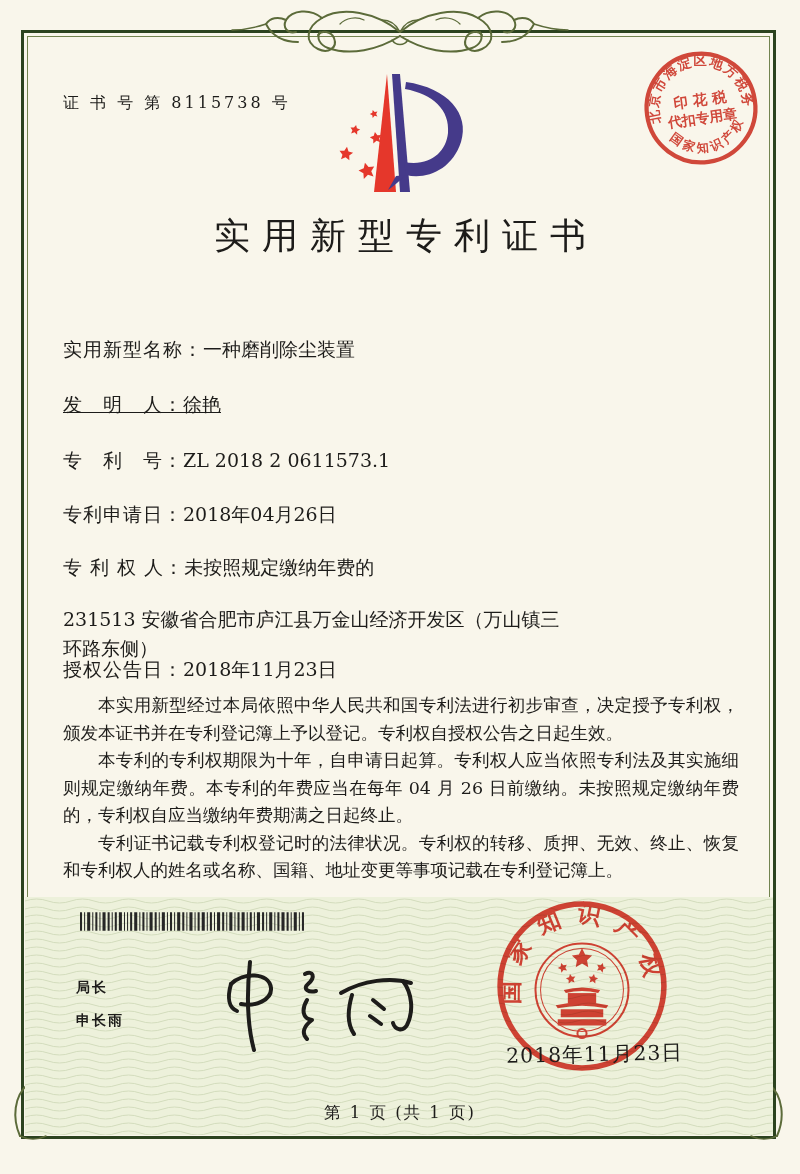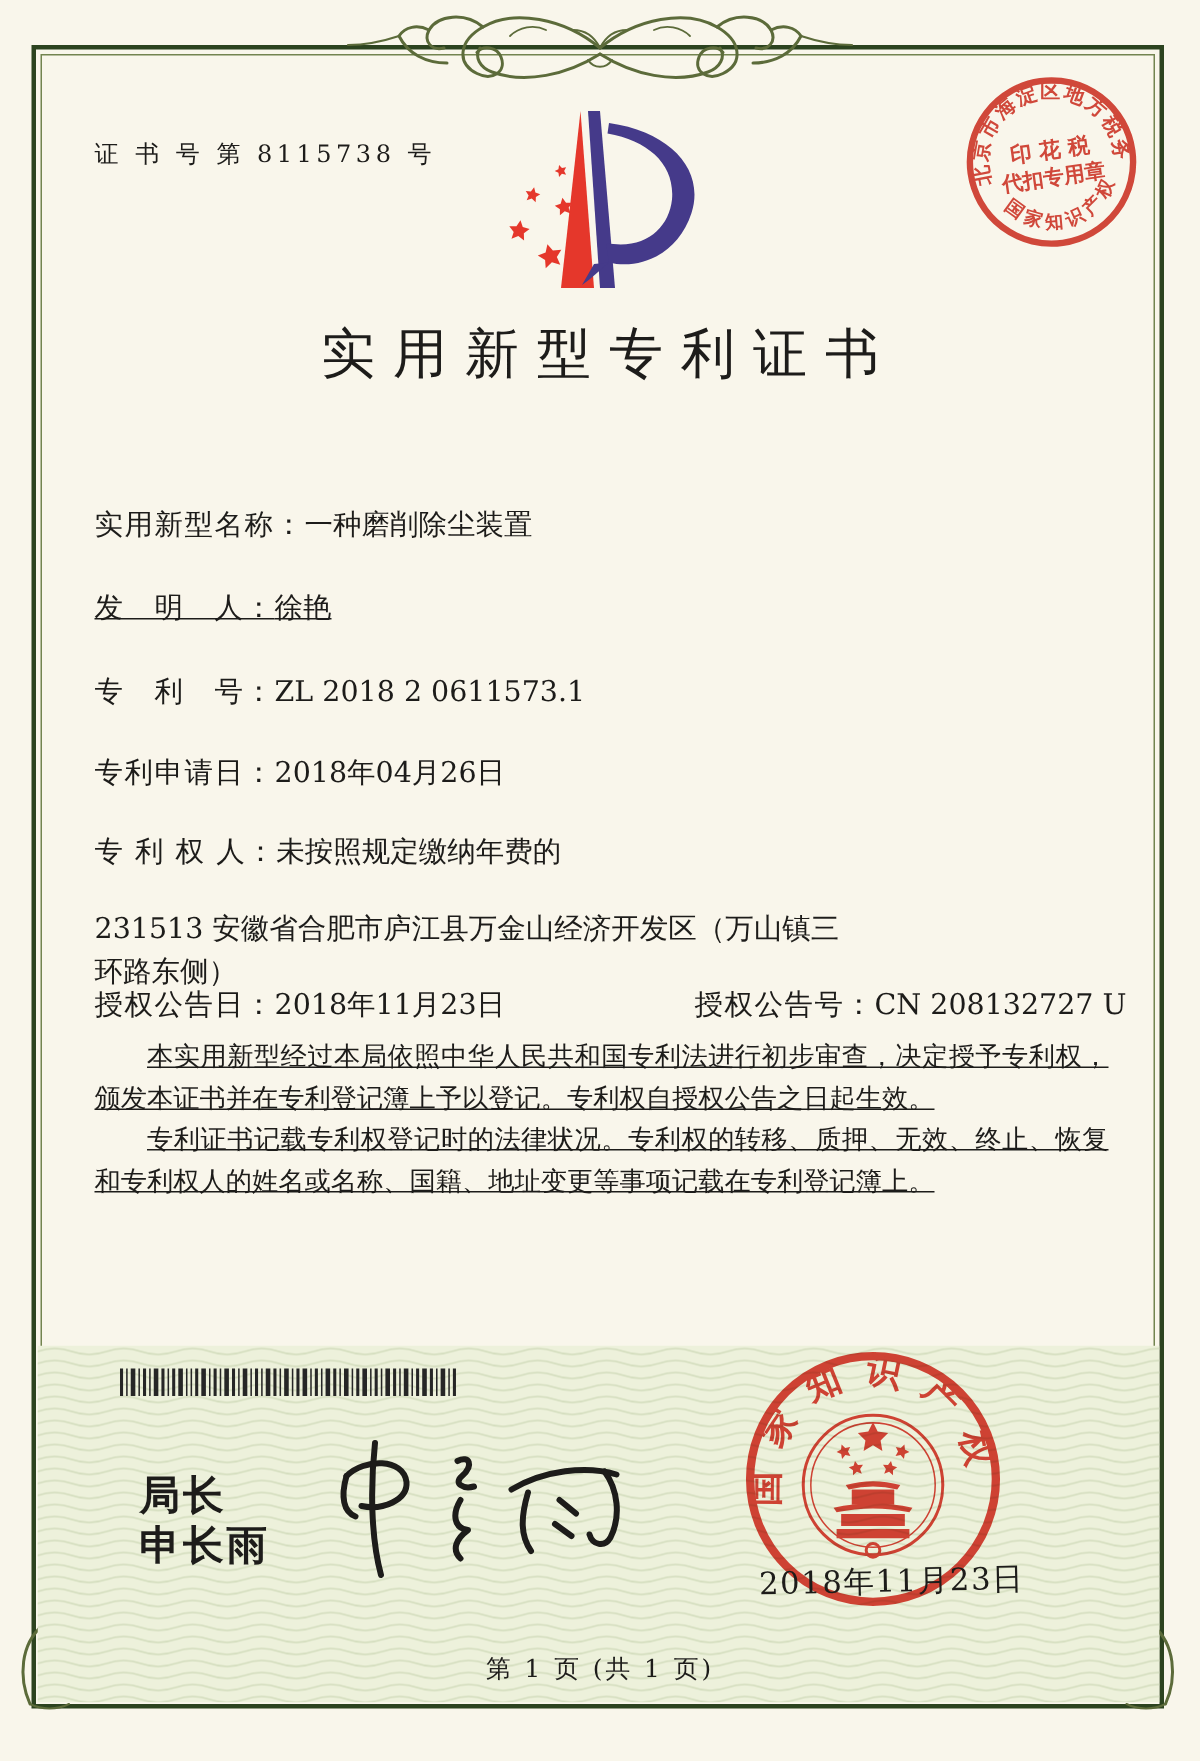--- a/index.html
+++ b/index.html
@@ -42,32 +42,32 @@
   .row-inventor{top:392px;text-decoration:underline;}
   .row-patno{top:448px;text-align:center;}
   .row-filing{top:502px;}
   .row-patentee{top:555px;}
   .row-address{top:605px;white-space:normal;display:flex;}
   .row-address .val{display:inline-block;max-width:505px;line-height:29px;white-space:normal;}
   .row-grant{top:657px;width:674px;}
   .grant-right{position:absolute;left:400px;top:0;white-space:nowrap;}
   .body-text{
     position:absolute;left:63px;top:692px;width:676px;
-    font-size:17.5px;line-height:27.5px;text-align:justify;text-decoration:underline;
+    font-size:17.5px;line-height:27.5px;text-align:justify;
   }
   .body-text p{margin:0;text-indent:2em;}
   .green-zone{
     position:absolute;left:25px;top:897px;width:748px;height:238px;
   }
   .green-zone svg.waves{position:absolute;left:0;top:0;}
   .barcode{position:absolute;left:80px;top:912px;}
   .official-label{
-    position:absolute;left:93px;
+    position:absolute;left:76px;
     font-family:Liberation Mono, monospace;
-    font-size:27px;font-weight:600;letter-spacing:2px;
+    font-size:14px;font-weight:600;letter-spacing:2px;
   }
   .official-title{top:979px;}
   .official-name{top:1012px;}
   .signature{position:absolute;left:215px;top:950px;}
   .big-seal{position:absolute;left:492px;top:896px;mix-blend-mode:multiply;opacity:.93;}
   .seal-date{
     position:absolute;left:506px;top:1040px;
     font-size:20.5px;letter-spacing:1px;white-space:nowrap;
     transform:rotate(-1.2deg);
   }
@@ -177,28 +177,26 @@
     <span class="lbl">专利申请日：</span><span class="val">2018年04月26日</span>
   </div>
   <div class="field-row row-patentee">
     <span class="lbl">专 利 权 人：</span><span class="val">未按照规定缴纳年费的</span>
   </div>
   <div class="field-row row-address">
       <span class="val">231513 安徽省合肥市庐江县万金山经济开发区（万山镇三环路东侧）</span>
   </div>
   <div class="field-row row-grant">
     <span class="lbl">授权公告日：</span><span class="val">2018年11月23日</span>
-    <span class="grant-right">
-      <span class="lbl">授权公告号：</span><span class="val">CN 208132727 U</span>
-    </span>
   </div>
 </div>
 
 <div class="body-text">
   <p>本实用新型经过本局依照中华人民共和国专利法进行初步审查，决定授予专利权，颁发本证书并在专利登记簿上予以登记。专利权自授权公告之日起生效。</p>
+  <p>本专利的专利权期限为十年，自申请日起算。专利权人应当依照专利法及其实施细则规定缴纳年费。本专利的年费应当在每年 04 月 26 日前缴纳。未按照规定缴纳年费的，专利权自应当缴纳年费期满之日起终止。</p>
   <p>专利证书记载专利权登记时的法律状况。专利权的转移、质押、无效、终止、恢复和专利权人的姓名或名称、国籍、地址变更等事项记载在专利登记簿上。</p>
 </div>
 
 <div class="green-zone">
   <svg class="waves" width="748" height="238" viewBox="0 0 748 238">
     <defs>
       <pattern id="waves-pat" width="46" height="8" patternUnits="userSpaceOnUse">
         <path d="M0 4 Q 11.5 0 23 4 T 46 4" fill="none" stroke="#d2dcbc" stroke-width="1"></path>
       </pattern>
     </defs>

